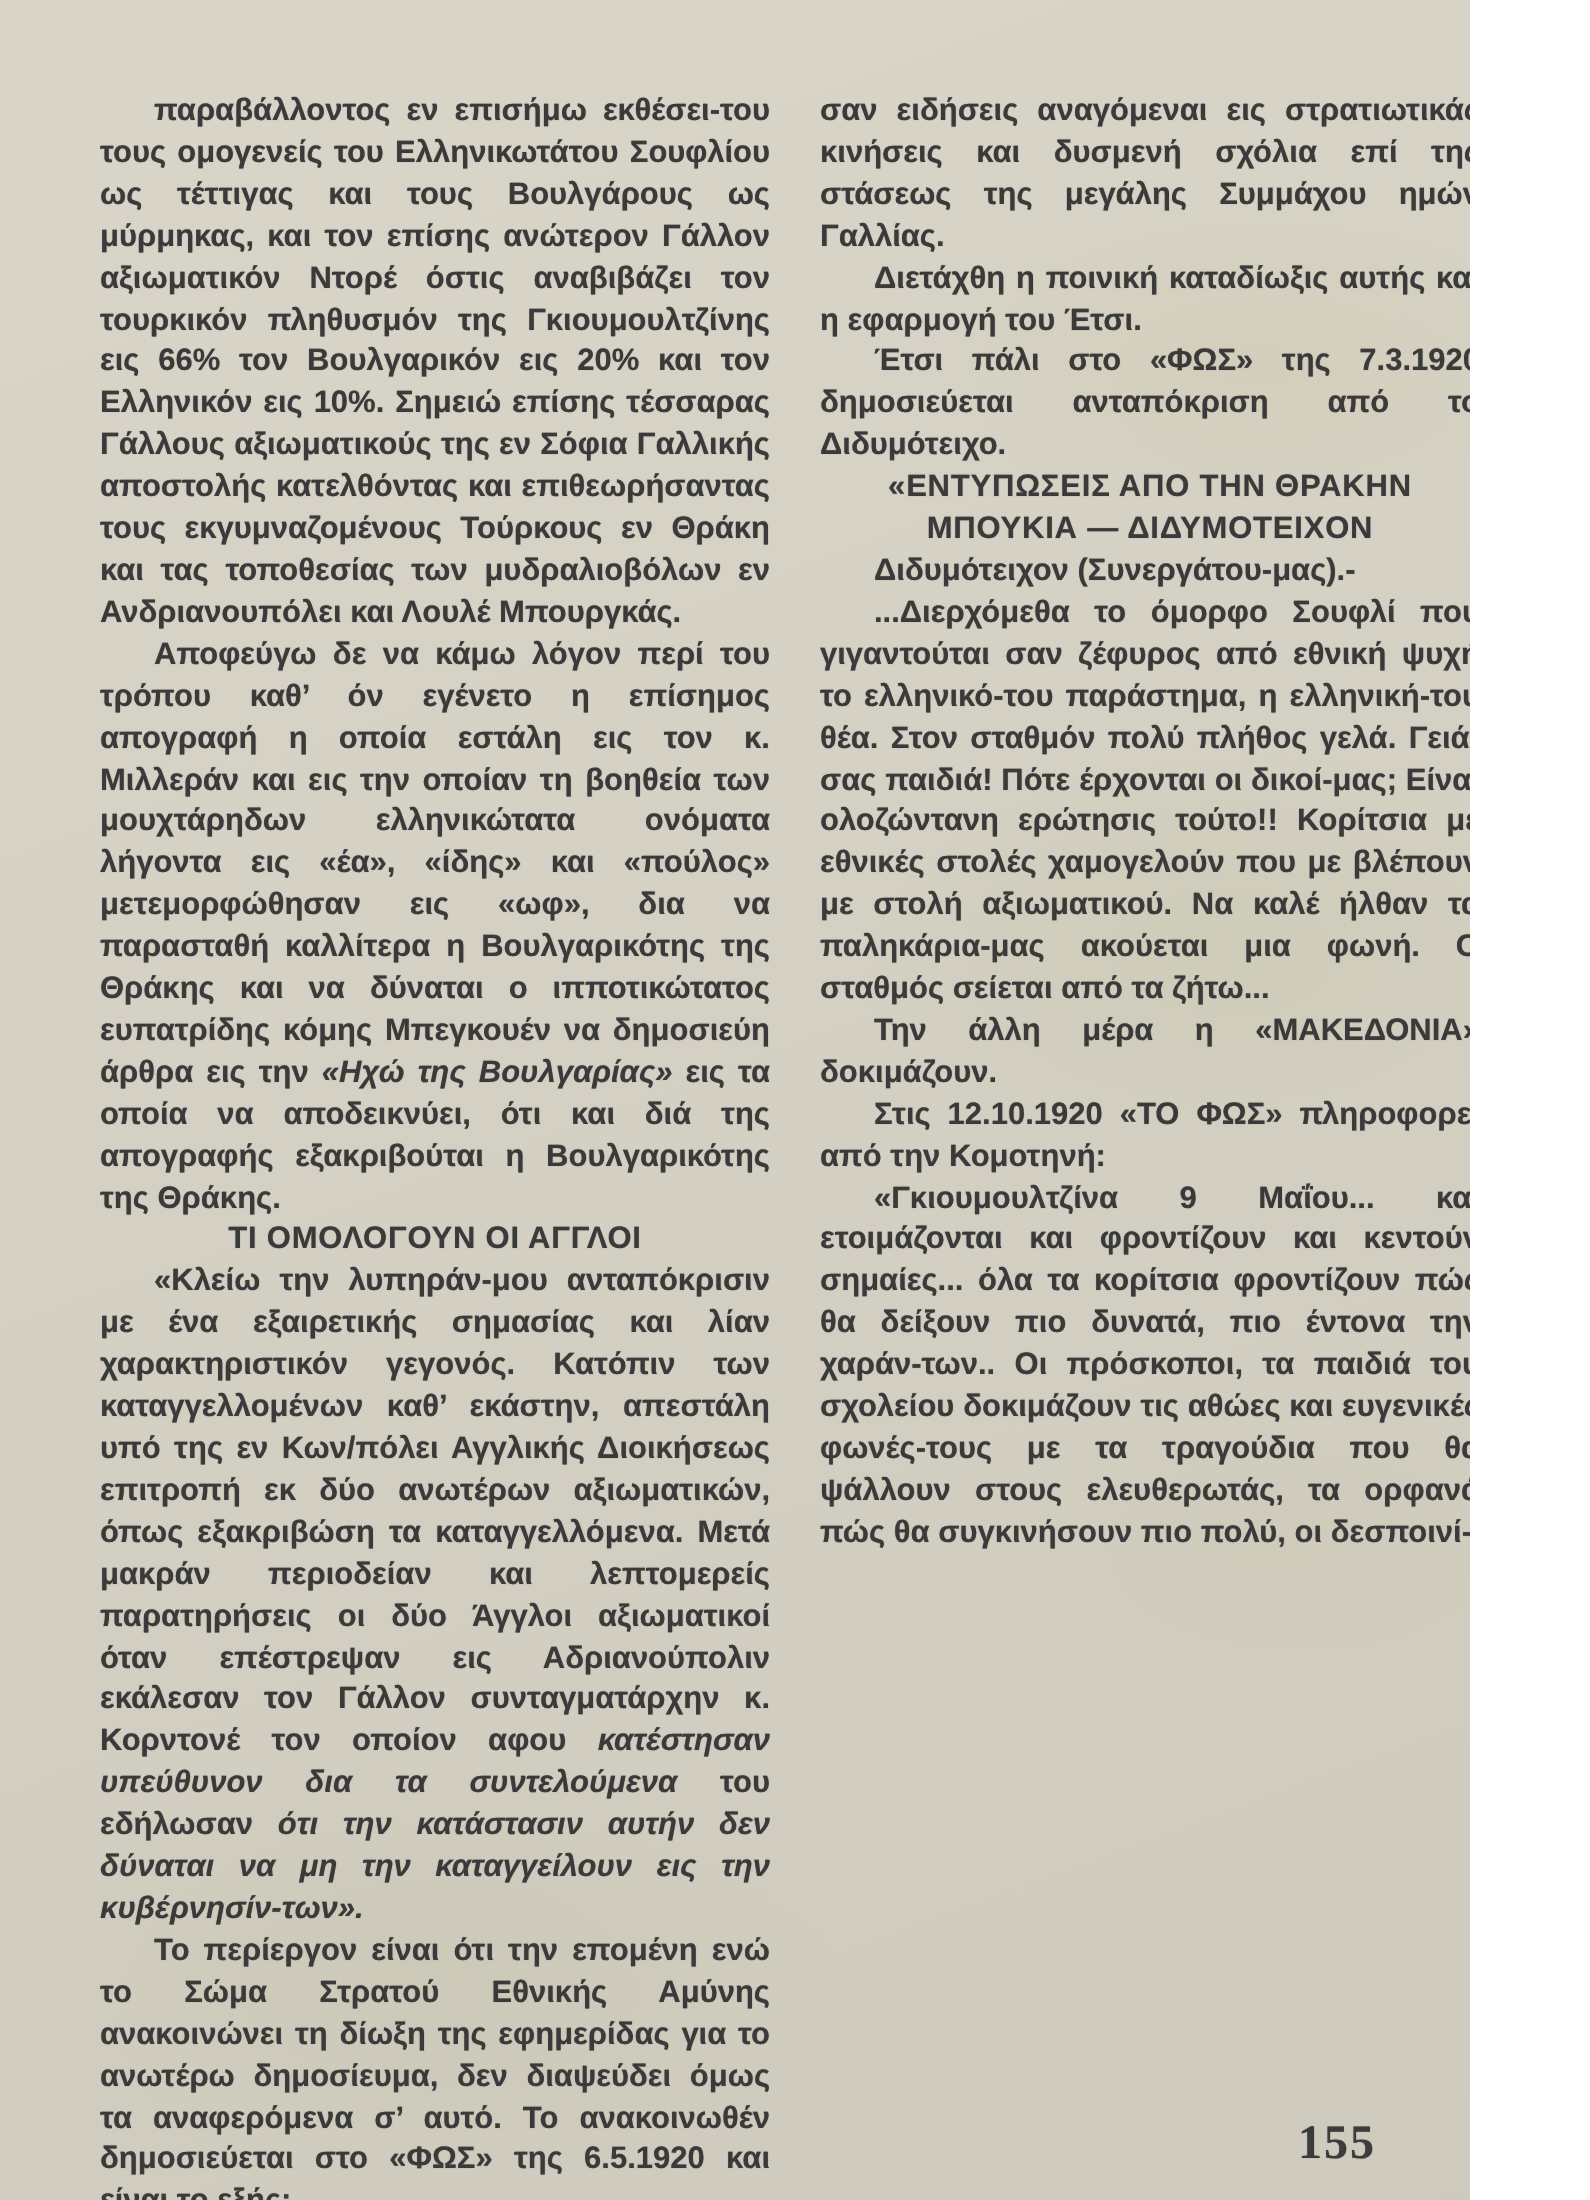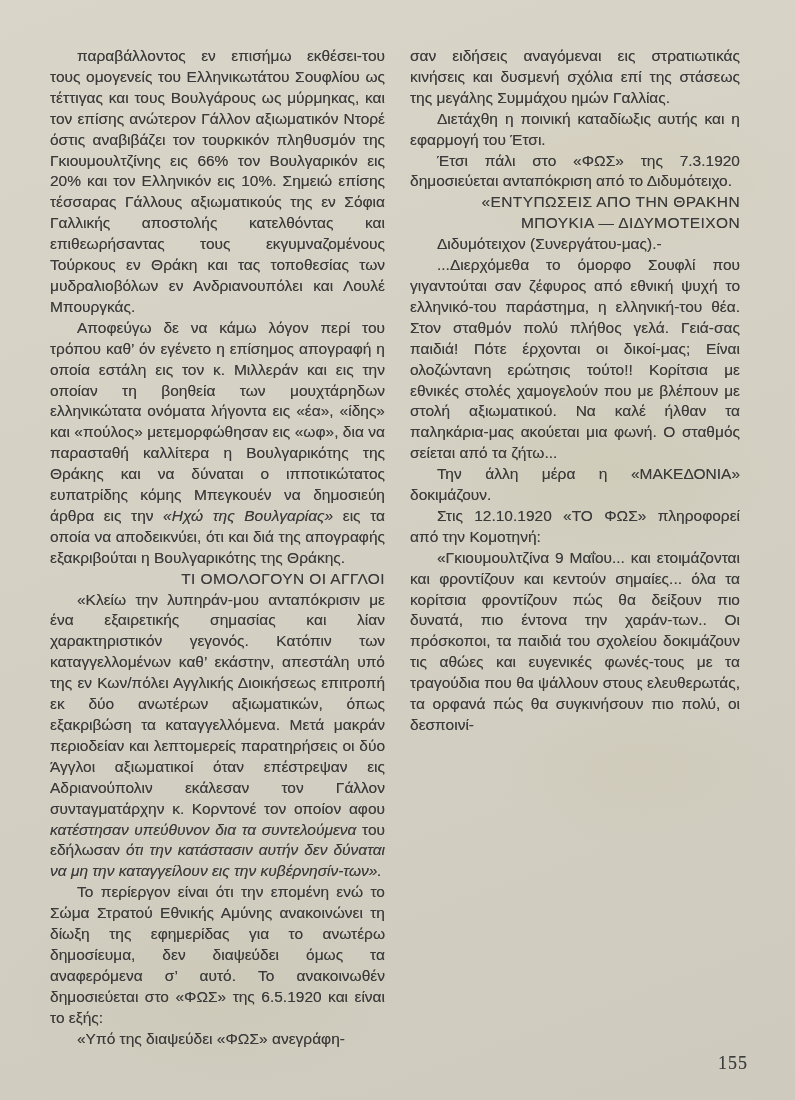--- a/index.html
+++ b/index.html
@@ -3,59 +3,60 @@
 <meta charset="utf-8">
 <title>Book page 155</title>
 <style>
   html, body { margin: 0; padding: 0; }
   body {
     width: 795px; height: 1100px;
     font-family: "Liberation Sans", "DejaVu Sans", sans-serif;
   }
   .page {
     position: relative;
-    width: 795px; height: 1100px;
+    width: 735px; height: 1100px;
     overflow: hidden;
     background-color: #d4d0c3;
     background-image:
       radial-gradient(230px 120px at 625px 180px, rgba(203,193,150,0.20), transparent 70%),
       radial-gradient(260px 150px at 605px 470px, rgba(188,186,140,0.17), transparent 70%),
       radial-gradient(300px 160px at 210px 985px, rgba(185,180,142,0.13), transparent 70%),
       radial-gradient(210px 110px at 640px 770px, rgba(198,190,150,0.13), transparent 70%),
       linear-gradient(160deg, #d9d5c8 0%, #d3cfc2 55%, #cecabd 100%);
     color: #3a3a3a;
+    font-weight: bold;
   }
   .columns {
     position: absolute;
     left: 50px; top: 46px;
     display: flex;
     gap: 25px;
   }
   .col {
     font-size: 15.5px;
     line-height: 20.9px;
     text-align: justify;
     text-shadow: 0 0 0.5px rgba(56,56,56,0.55);
   }
   .col-left  { width: 335px; }
   .col-right { width: 330px; }
   .col p { margin: 0; text-indent: 27px; }
   .col p.noindent { text-indent: 0; }
   .col p.heading {
     text-indent: 0;
-    text-align: right;
+    text-align: center;
     letter-spacing: 0.4px;
   }
   .col p.heading-justify { text-align: justify; }
   .it { font-style: italic; }
   .pagenum {
     position: absolute;
-    right: 47px; bottom: 26px;
+    right: 47px; bottom: 14px;
     font-family: "Liberation Serif", "DejaVu Serif", serif;
-    font-size: 18px;
+    font-size: 24px;
     letter-spacing: 1px;
     color: #3c3c3c;
     text-shadow: 0 0 0.5px rgba(56,56,56,0.5);
   }
 </style>
 </head>
 <body>
 
 <div class="page">
   <div class="columns">

